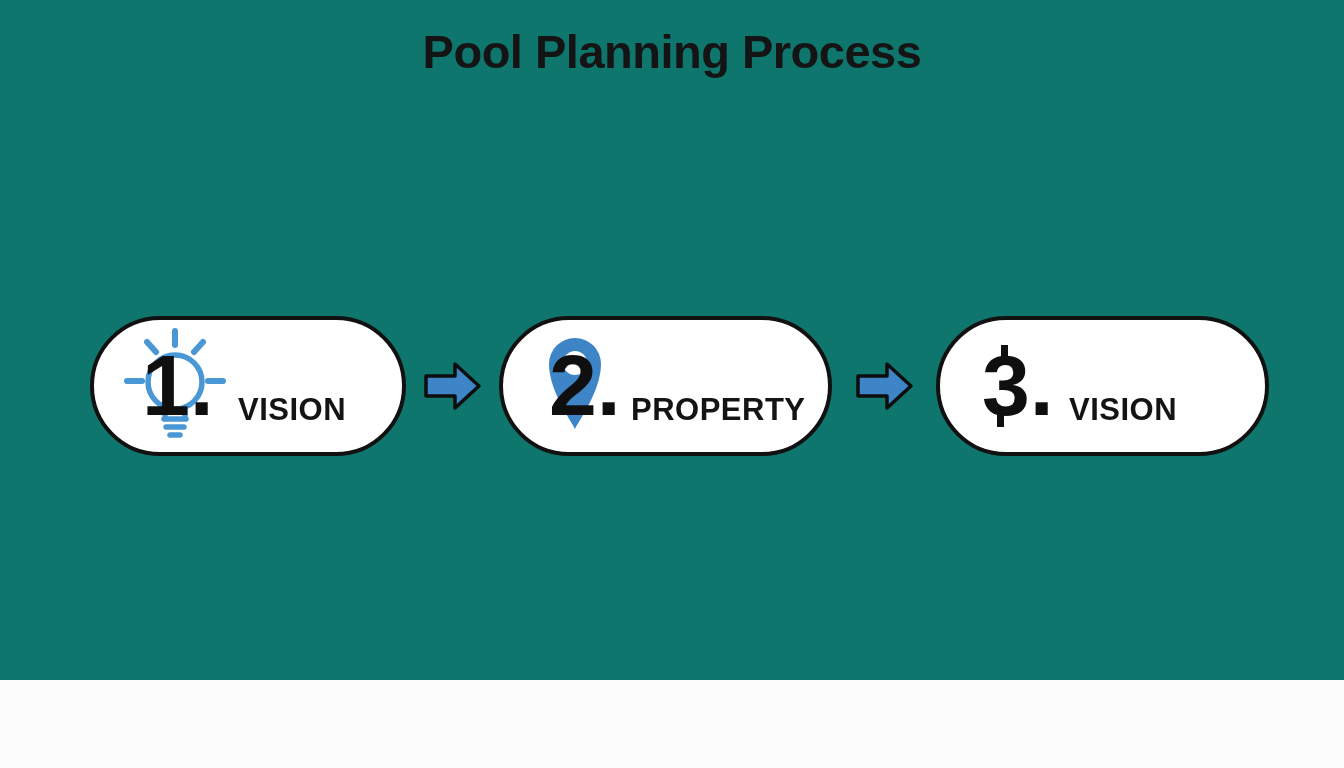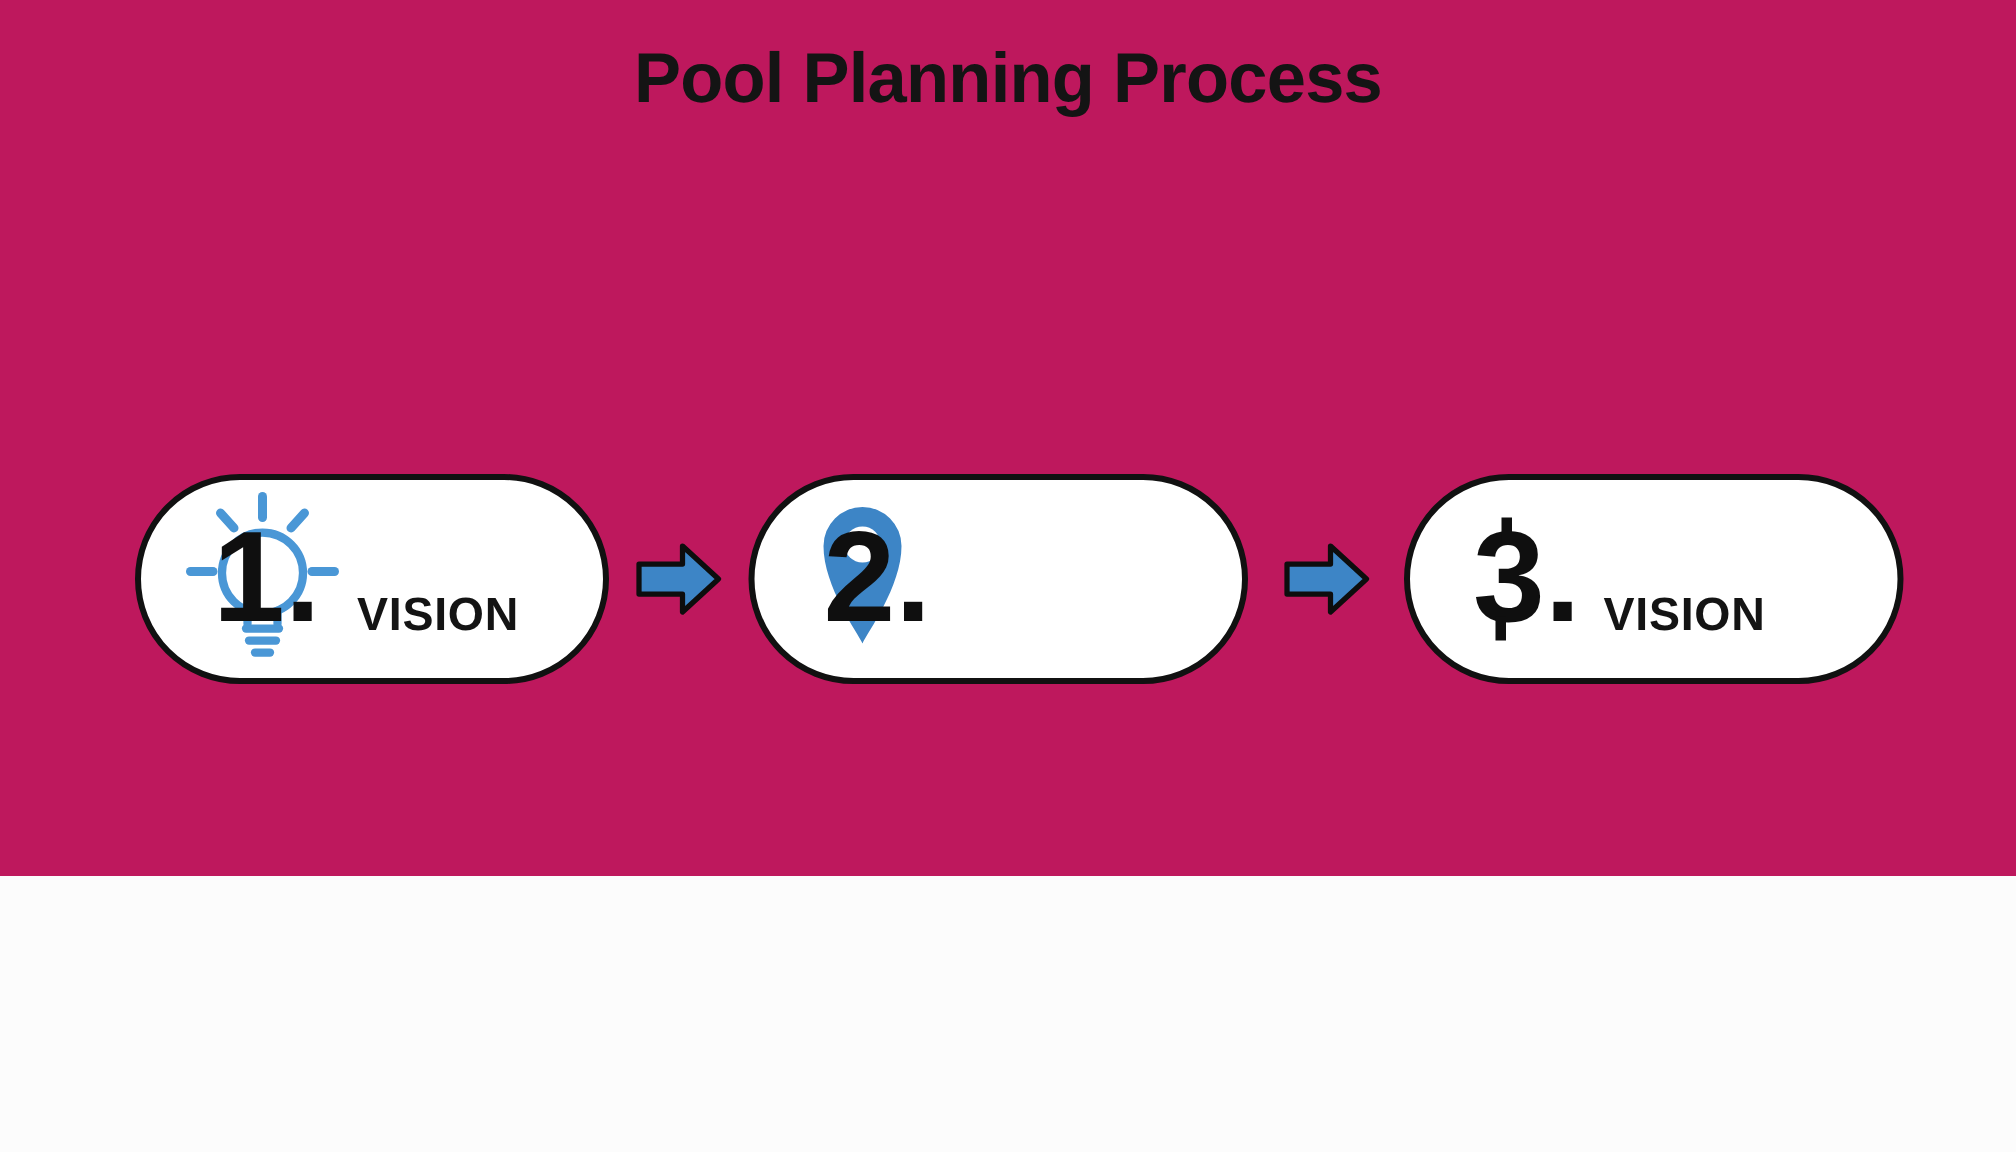--- a/index.html
+++ b/index.html
@@ -4,22 +4,22 @@
 <style>
   html, body { margin: 0; padding: 0; }
   body {
     width: 1344px; height: 768px;
     background: #fcfcfc;
     font-family: "Liberation Sans", sans-serif;
     overflow: hidden;
   }
   .canvas {
     position: relative;
-    width: 1344px; height: 584px;
-    background: #be185d;
+    width: 1344px; height: 680px;
+    background: #0f766e;
   }
   .title {
     position: absolute;
     top: 24px; left: 0; width: 100%;
     text-align: center;
     font-size: 47px;
     font-weight: 700;
     letter-spacing: -0.5px;
     color: #141414;
   }
@@ -137,20 +137,21 @@
     <div class="pill pill-2">
       <div class="icon-group ig-2">
         <svg class="pin-svg" width="64" height="102" viewBox="0 0 64 102">
           <path d="M32 99 C 29 92, 6 61, 6 34 A 26 26 0 1 1 58 34 C 58 61, 35 92, 32 99 Z" fill="#3d85c6"></path>
           <circle cx="32" cy="33" r="12" fill="#ffffff"></circle>
         </svg>
         <div class="num num-2">
           <span class="num-text">2.</span>
         </div>
       </div>
+      <div class="label lbl-2">PROPERTY</div>
     </div>
 
     <svg class="arrow arrow-2" width="58" height="54" viewBox="0 0 58 54">
       <polygon points="2,17 31,17 31,5 55,27 31,49 31,37 2,37" fill="#3d85c6" stroke="#0d0d0d" stroke-width="3.5" stroke-linejoin="round"></polygon>
     </svg>
 
     <div class="pill pill-3">
       <div class="icon-group ig-3">
         <div class="num num-3">
           <span class="num-text">3.<i class="dollar-bar top"></i><i class="dollar-bar bottom"></i></span>

